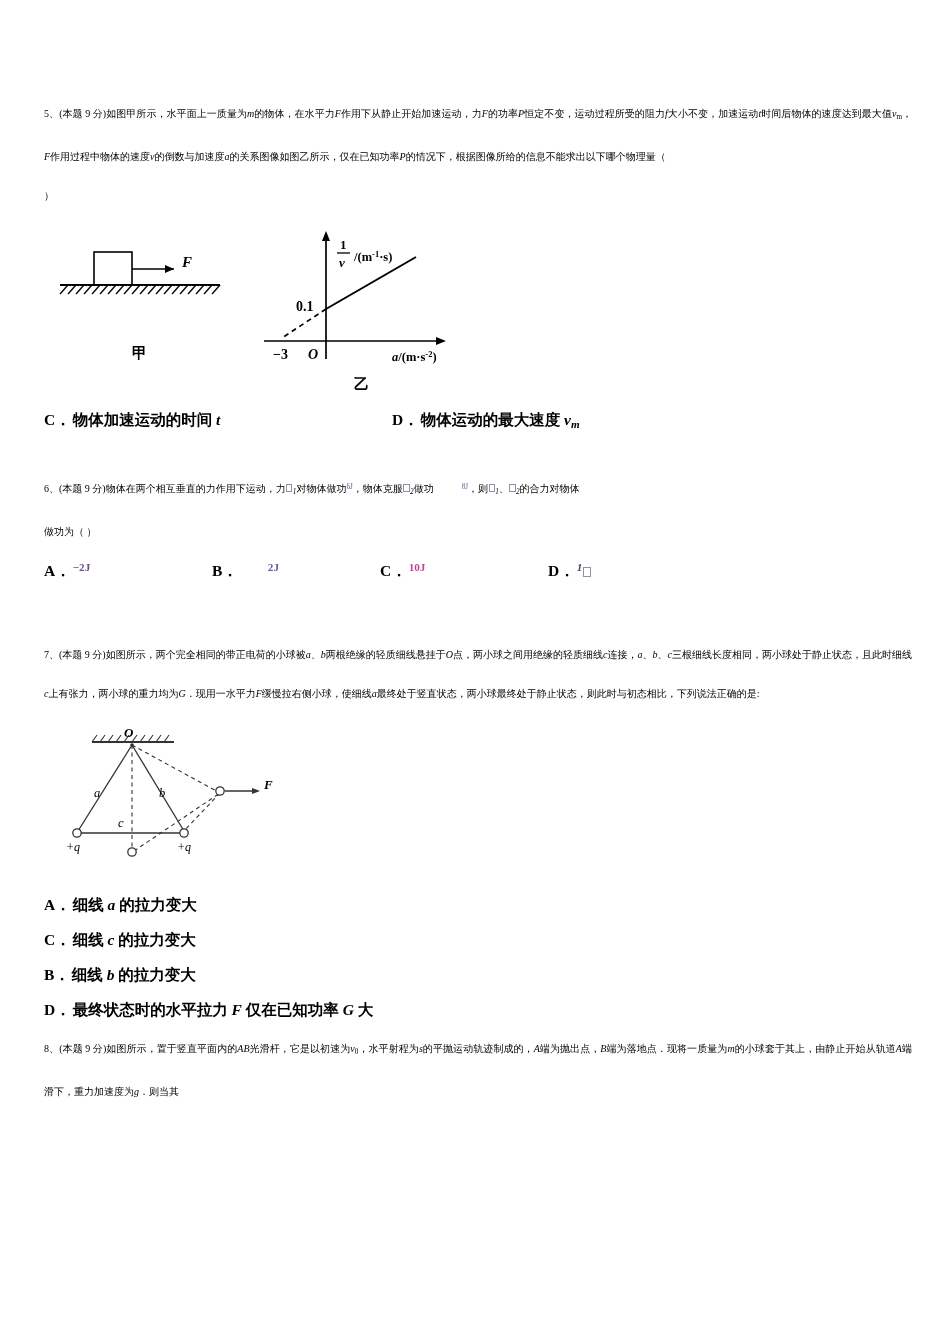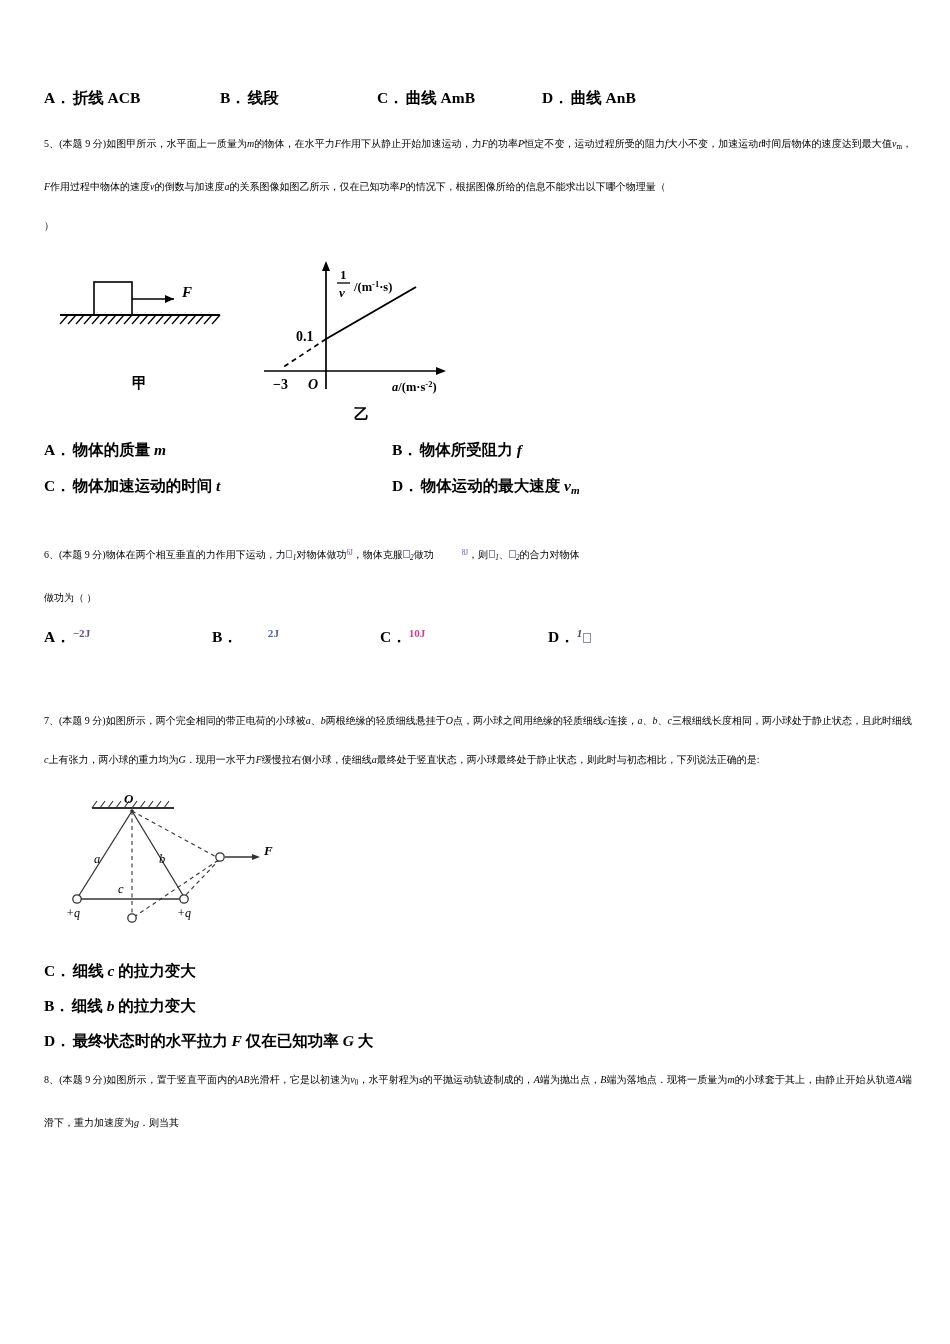--- a/index.html
+++ b/index.html
@@ -104,34 +104,20 @@
   .fig-q7 .holder { position: absolute; left: 18px; top: 0; }
   .gap-md { height: 22px; }
   .gap-lg { height: 34px; }
 </style>
 </head>
 <body>
 
 <div class="page">
   <div class="content">
 
-    <div class="optrow" style="height:30px;">
-      <span class="opt" style="left:0px;">
-        <span class="opt-label">A．</span><span>折线 ACB</span>
-      </span>
-      <span class="opt" style="left:176px;">
-        <span class="opt-label">B．</span><span>线段</span>
-      </span>
-      <span class="opt" style="left:333px;">
-        <span class="opt-label">C．</span><span>曲线 AmB</span>
-      </span>
-      <span class="opt" style="left:498px;">
-        <span class="opt-label">D．</span><span>曲线 AnB</span>
-      </span>
-    </div>
 
     <div class="stem" style="margin-top:6px;">
       <span>5、</span><span>(本题 9 分)</span><span>如图甲所示，水平面上一质量为</span><span class="italic">m</span><span>的物体，在水平力</span><span class="italic">F</span><span>作用下从静止开始加速运动，力</span><span class="italic">F</span><span>的功率</span><span class="italic">P</span><span>恒定不变，运动过程所受的阻力</span><span class="italic">f</span><span>大小不变，加速运动</span><span class="italic">t</span><span>时间后物体的速度达到最大值</span><span class="italic">v</span><span class="sub">m</span><span>，</span><span class="italic">F</span><span>作用过程中物体的速度</span><span class="italic">v</span><span>的倒数与加速度</span><span class="italic">a</span><span>的关系图像如图乙所示，仅在已知功率</span><span class="italic">P</span><span>的情况下，根据图像所给的信息不能求出以下哪个物理量（</span><br><span>）</span>
     </div>
 
     <div class="fig-q5">
 
       <div class="fig-left">
         <svg width="175" height="105" viewBox="0 0 175 105">
 
@@ -196,28 +182,20 @@
           <text x="64" y="140" font-family="Liberation Serif, serif" font-size="14" font-style="italic" font-weight="bold">O</text>
         </svg>
         <div class="figcap" style="width:235px; margin-top:2px;">乙</div>
       </div>
 
     </div>
 
     <div class="optlist" style="margin-top:6px;">
       <div class="optrow">
         <span class="opt" style="left:0px;">
-          <span class="opt-label">A．</span><span>物体的质量 </span><span class="italic">m</span>
-        </span>
-        <span class="opt" style="left:348px;">
-          <span class="opt-label">B．</span><span>物体所受阻力 </span><span class="italic">f</span>
-        </span>
-      </div>
-      <div class="optrow">
-        <span class="opt" style="left:0px;">
           <span class="opt-label">C．</span><span>物体加速运动的时间 </span><span class="italic">t</span>
         </span>
         <span class="opt" style="left:348px;">
           <span class="opt-label">D．</span><span>物体运动的最大速度 </span><span class="italic">v</span><span class="sub italic">m</span>
         </span>
       </div>
     </div>
 
     <div class="gap-md"></div>
 
@@ -294,20 +272,23 @@
           <text x="56" y="106" font-family="Liberation Serif, serif" font-size="12.5" font-style="italic">c</text>
 
           <text x="4" y="130" font-family="Liberation Serif, serif" font-size="12" font-style="italic">+q</text>
           <text x="115" y="130" font-family="Liberation Serif, serif" font-size="12" font-style="italic">+q</text>
         </svg>
       </div>
     </div>
 
     <div class="optstack" style="margin-top:6px;">
       <div>
+        <span class="opt-label">A．</span><span>细线 </span><span class="italic">a</span><span> 的拉力变大</span>
+      </div>
+      <div>
         <span class="opt-label">C．</span><span>细线 </span><span class="italic">c</span><span> 的拉力变大</span>
       </div>
       <div>
         <span class="opt-label">B．</span><span>细线 </span><span class="italic">b</span><span> 的拉力变大</span>
       </div>
       <div>
         <span class="opt-label">D．</span><span>最终状态时的水平拉力 </span><span class="italic">F</span><span> 仅在已知功率 </span><span class="italic">G</span><span> 大</span>
       </div>
     </div>
 

